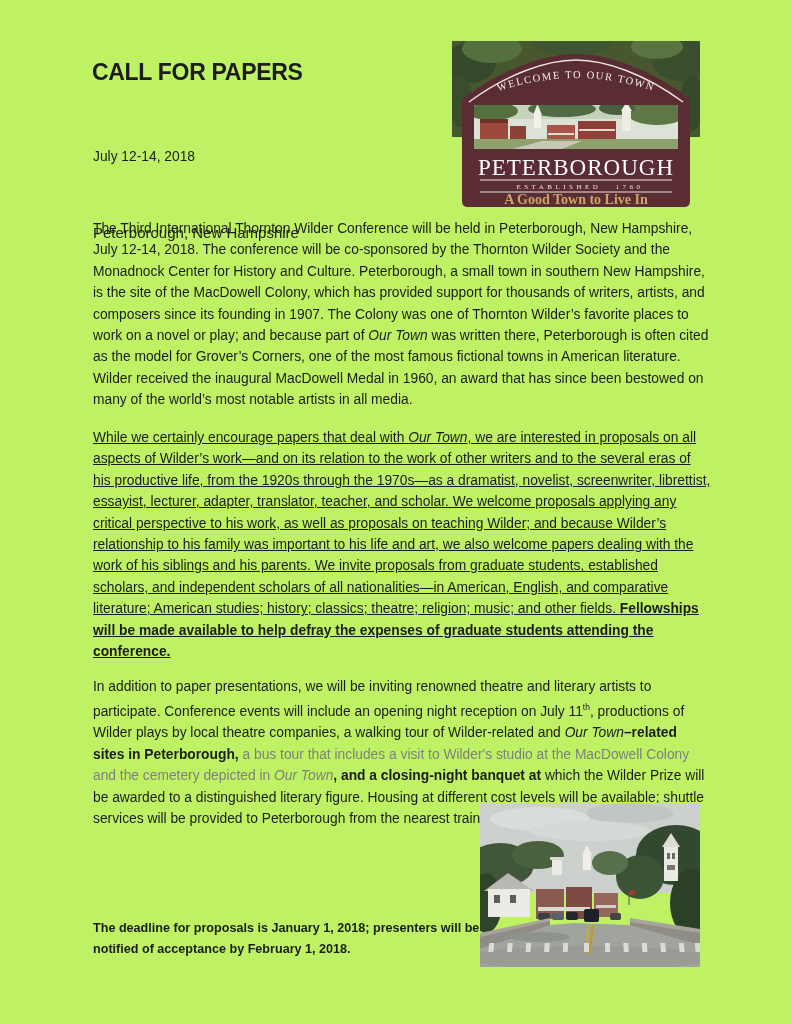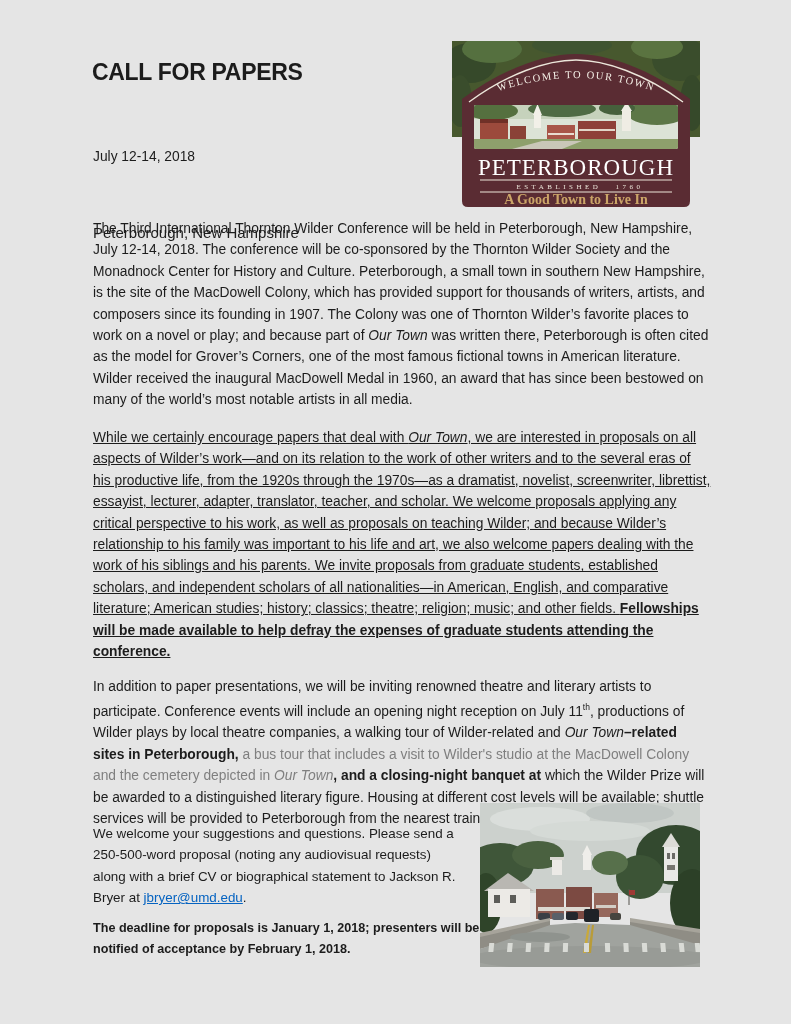--- a/index.html
+++ b/index.html
@@ -1,18 +1,18 @@
 <!DOCTYPE html>
 <html><head>
 <meta charset="utf-8">
 <style>
   html,body{margin:0;padding:0;}
   body{width:791px;height:1024px;background:#ffffff;overflow:hidden;}
   .page{
-    position:relative;width:791px;height:1024px;background:#e5e5e5;
+    position:relative;width:791px;height:1024px;background:#bef264;
     font-family:"Liberation Sans",sans-serif;color:#1c1c1c;
   }
   .abs{position:absolute;}
   .title{
     left:92px;top:44px;font-size:23px;font-weight:700;letter-spacing:-0.3px;
     white-space:nowrap;
   }
   .subtitle{
     left:93px;top:92px;width:340px;font-size:13.8px;line-height:21.4px;
   }
@@ -44,21 +44,20 @@
 
 <div class="page">
 
   <h1 class="abs title">CALL FOR PAPERS</h1>
   <div class="abs dateline">July 12-14, 2018</div>
   <div class="abs locationline">Peterborough, New Hampshire</div>
 
   <div class="abs para p1"><span class="run regular">The Third International Thornton Wilder Conference will be held in Peterborough, New Hampshire, July 12-14, 2018. The conference will be co-sponsored by the Thornton Wilder Society and the Monadnock Center for History and Culture. Peterborough, a small town in southern New Hampshire, is the site of the MacDowell Colony, which has provided support for thousands of writers, artists, and composers since its founding in 1907. The Colony was one of Thornton Wilder’s favorite places to work on a novel or play; and because part of </span><span class="run italic">Our Town</span><span class="run regular"> was written there, Peterborough is often cited as the model for Grover’s Corners, one of the most famous fictional towns in American literature. Wilder received the inaugural MacDowell Medal in 1960, an award that has since been bestowed on many of the world’s most notable artists in all media.</span></div>
   <div class="abs para p2"><span class="run regular">While we certainly encourage papers that deal with </span><span class="run italic">Our Town</span><span class="run regular">, we are interested in proposals on all aspects of Wilder’s work—and on its relation to the work of other writers and to the several eras of his productive life, from the 1920s through the 1970s—as a dramatist, novelist, screenwriter, librettist, essayist, lecturer, adapter, translator, teacher, and scholar. We welcome proposals applying any critical perspective to his work, as well as proposals on teaching Wilder; and because Wilder’s relationship to his family was important to his life and art, we also welcome papers dealing with the work of his siblings and his parents. We invite proposals from graduate students, established scholars, and independent scholars of all nationalities—in American, English, and comparative literature; American studies; history; classics; theatre; religion; music; and other fields. </span><span class="run bold">Fellowships will be made available to help defray the expenses of graduate students attending the conference.</span></div>
   <div class="abs para p3"><span class="run regular">In addition to paper presentations, we will be inviting renowned theatre and literary artists to participate. Conference events will include an opening night reception on July 11</span><span class="run sup">th</span><span class="run regular">, productions of Wilder plays by local theatre companies, a walking tour of Wilder-related and </span><span class="run italic">Our Town</span><span class="run bold">–related sites in Peterborough,</span><span class="run gray"> a bus tour that includes a visit to Wilder's studio at the MacDowell Colony and the cemetery depicted in </span><span class="run grayitalic">Our Town</span><span class="run bold">, and a closing-night banquet at </span><span class="run regular">which the Wilder Prize will be awarded to a distinguished literary figure. Housing at different cost levels will be available; shuttle services will be provided to Peterborough from the nearest train station and airport.</span></div>
-  <div class="abs para p4"><span class="run regular">We welcome your suggestions and questions. Please send a 250-500-word proposal (noting any audiovisual requests) along with a brief CV or biographical statement to Jackson R. Bryer at </span><a href="#" class="run link">jbryer@umd.edu</a><span class="run regular">.</span></div>
   <div class="abs para p5"><span class="run bold">The deadline for proposals is January 1, 2018; presenters will be notified of acceptance by February 1, 2018.</span></div>
 
   <div class="abs sign-photo">
     <svg width="248" height="166" viewBox="0 0 248 166" xmlns="http://www.w3.org/2000/svg" xmlns:xlink="http://www.w3.org/1999/xlink">
       <defs>
         <path id="welcomeArc" d="M 26 58 Q 124 16 222 58" fill="none"></path>
         <clipPath id="sceneClip">
             <rect x="22" y="64" width="204" height="44" rx="2"></rect>
           </clipPath>
       </defs>

